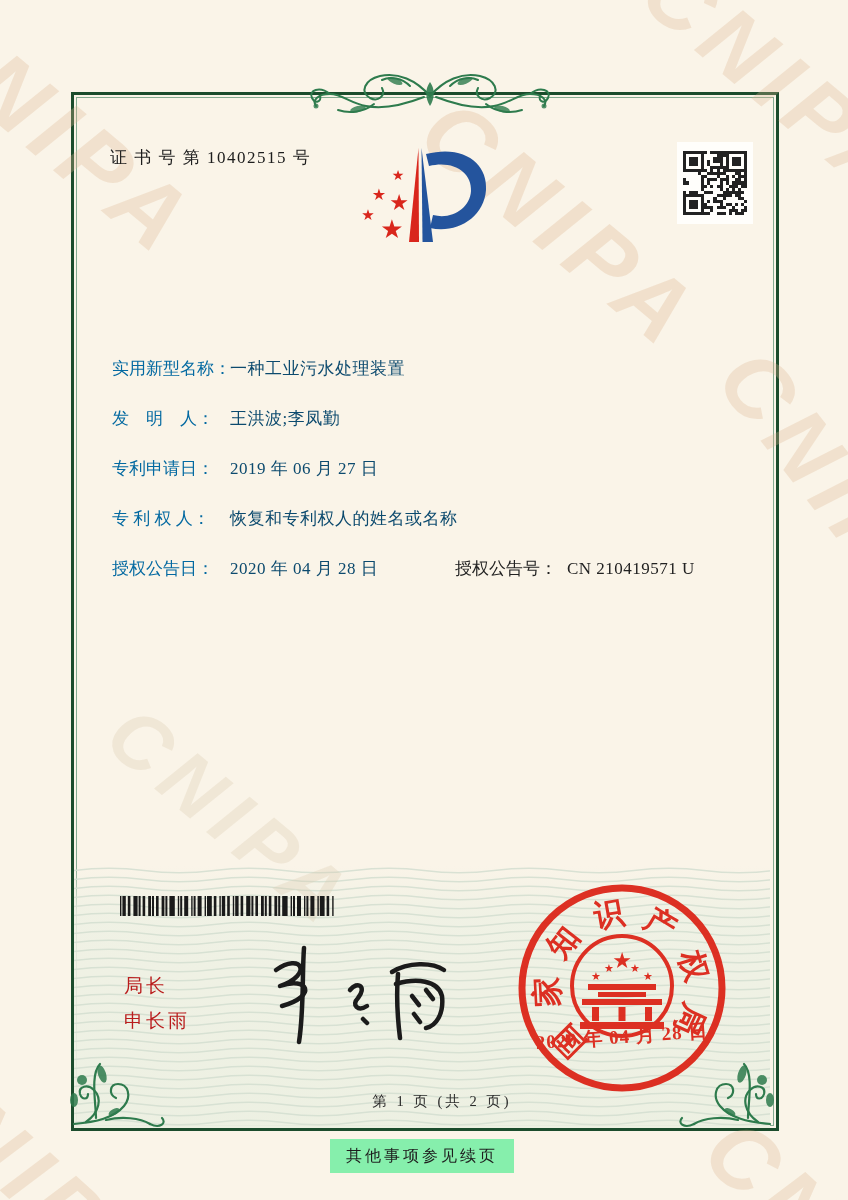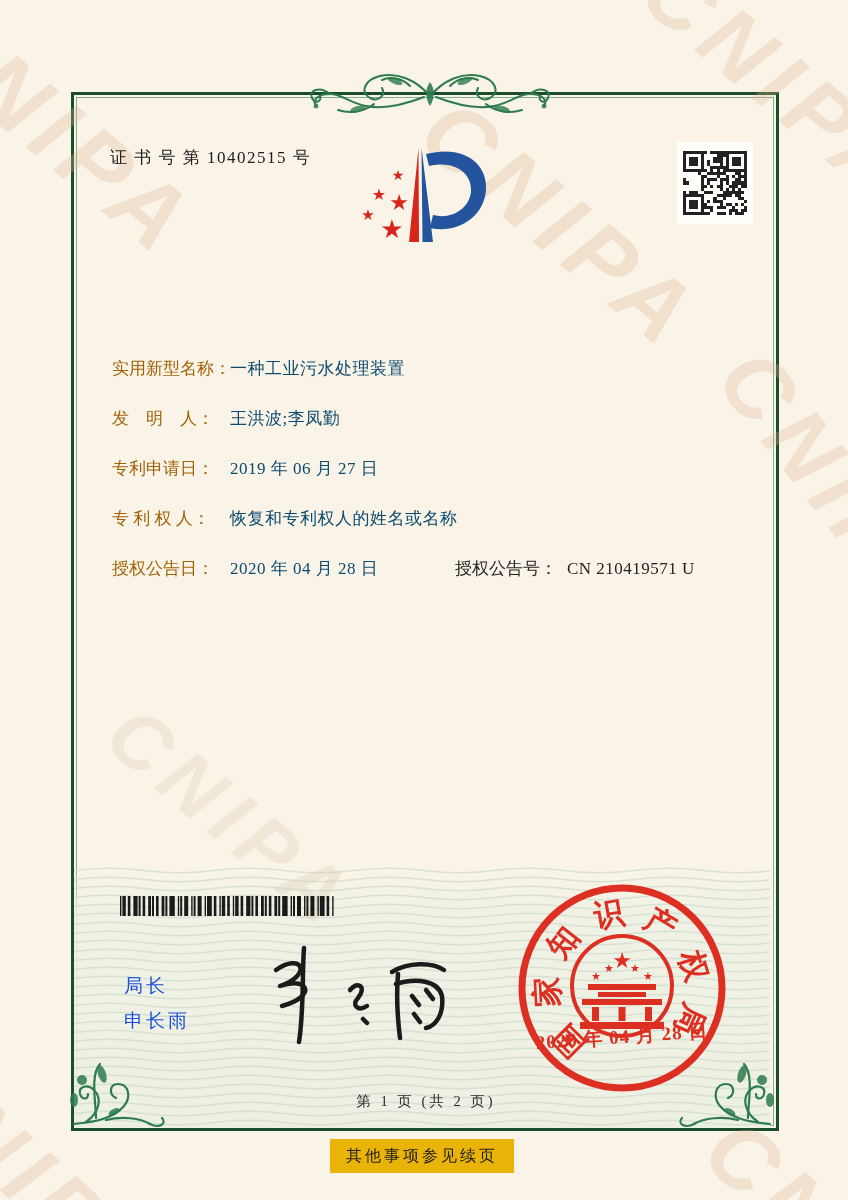--- a/index.html
+++ b/index.html
@@ -55,34 +55,34 @@
     position:absolute;left:677px;top:142px;width:76px;height:82px;
     background:#fffefb;display:flex;align-items:center;justify-content:center;
   }
   .title{
     position:absolute;left:72px;top:246px;width:708px;
     text-align:center;font-size:42px;font-weight:700;
     letter-spacing:7px;color:#141414;
   }
   .fields{position:absolute;left:112px;top:344px;width:650px;}
   .frow{position:relative;height:50px;font-size:17px;line-height:50px;white-space:nowrap;}
-  .lab{display:inline-block;width:118px;color:#a16207;}
+  .lab{display:inline-block;width:118px;color:#0369a1;}
   .val{color:#0c4a6e;letter-spacing:.5px;}
   .lab2{position:absolute;left:343px;}
   .val2{position:absolute;left:455px;letter-spacing:.5px;}
   .legal{
     position:absolute;left:112px;top:698px;width:638px;
     font-size:16.5px;line-height:27px;text-align:justify;color:#1c1c1c;
   }
   .legal p{margin:0;text-indent:2em;}
   .barcode{position:absolute;left:120px;top:896px;}
   .signoff{
     position:absolute;left:124px;top:968px;
     font-family:"Liberation Sans","DejaVu Sans",sans-serif;
-    font-size:19px;line-height:35px;letter-spacing:3px;color:#1d4ed8;
+    font-size:19px;line-height:35px;letter-spacing:3px;color:#b91c1c;
   }
   .signature{position:absolute;left:246px;top:940px;}
   
   .seal{position:absolute;left:512px;top:878px;width:220px;height:220px;opacity:.94;}
   .seal-svg{position:absolute;left:0;top:0;}
   .seal-char{
     position:absolute;left:50%;top:50%;
     width:34px;height:36px;margin-left:-17px;margin-top:-18px;
     text-align:center;
     font-size:30px;font-weight:700;color:#dc2417;
@@ -94,26 +94,26 @@
   .seal-char:nth-of-type(4){--a:-10deg;}
   .seal-char:nth-of-type(5){--a:31deg;}
   .seal-char:nth-of-type(6){--a:73deg;}
   .seal-char:nth-of-type(7){--a:115deg;}
   .seal-date{
     position:absolute;left:0;right:0;top:146px;text-align:center;
     font-size:19px;font-weight:700;color:#dc2417;letter-spacing:1px;
     transform:rotate(-4deg);
   }
   .page-info{
-    position:absolute;left:72px;top:1092px;width:708px;text-align:center;
+    position:absolute;left:88px;top:1092px;width:708px;text-align:center;
     font-size:14.5px;letter-spacing:3px;color:#2b2b2b;
   }
   .continuation{
     position:absolute;left:330px;top:1139px;width:184px;height:34px;
-    background:#eab308;display:flex;align-items:center;justify-content:center;
+    background:#86efac;display:flex;align-items:center;justify-content:center;
     font-size:16px;letter-spacing:3px;color:#1e1e1e;z-index:4;
   }
 </style>
 </head>
 <body>
 
 <div class="wm wm1">CNIPA</div>
 <div class="wm wm2">CNIPA</div>
 <div class="wm wm3">CNIPA</div>
 

